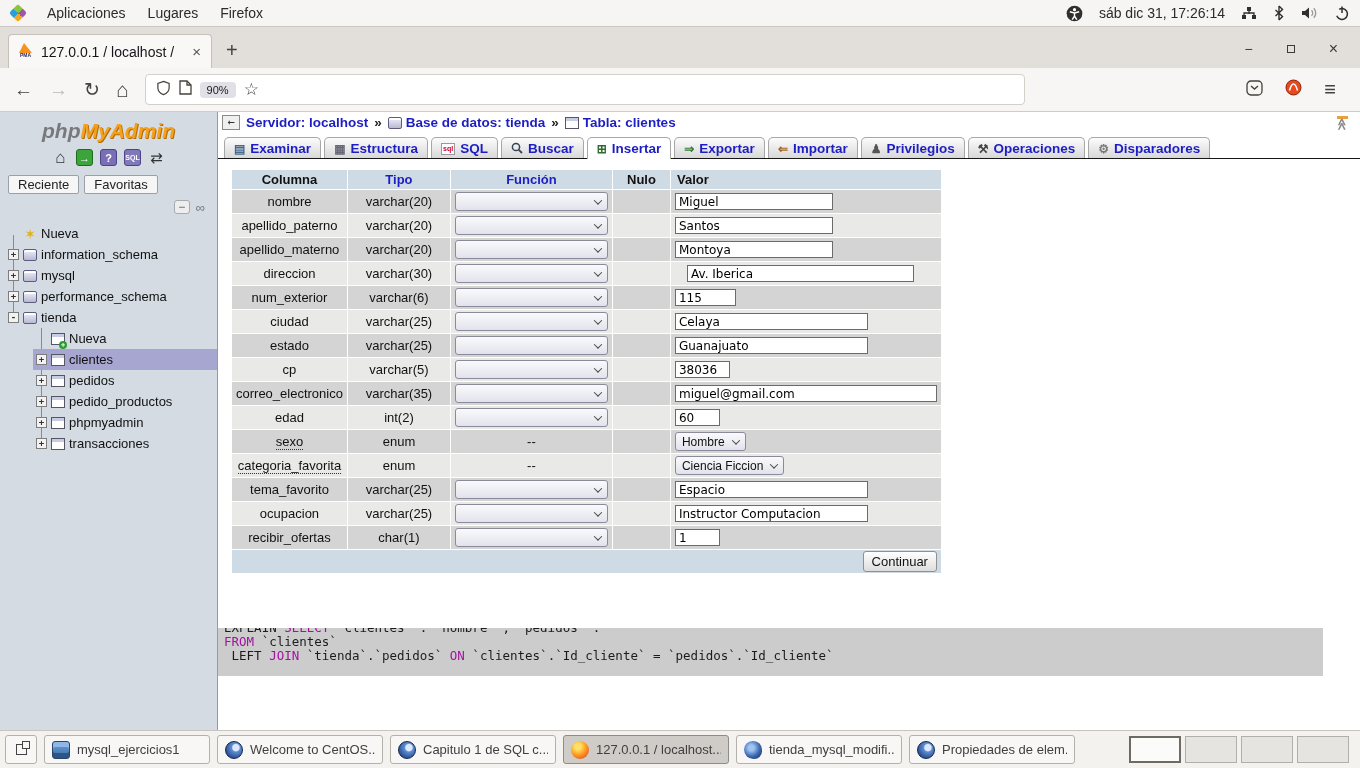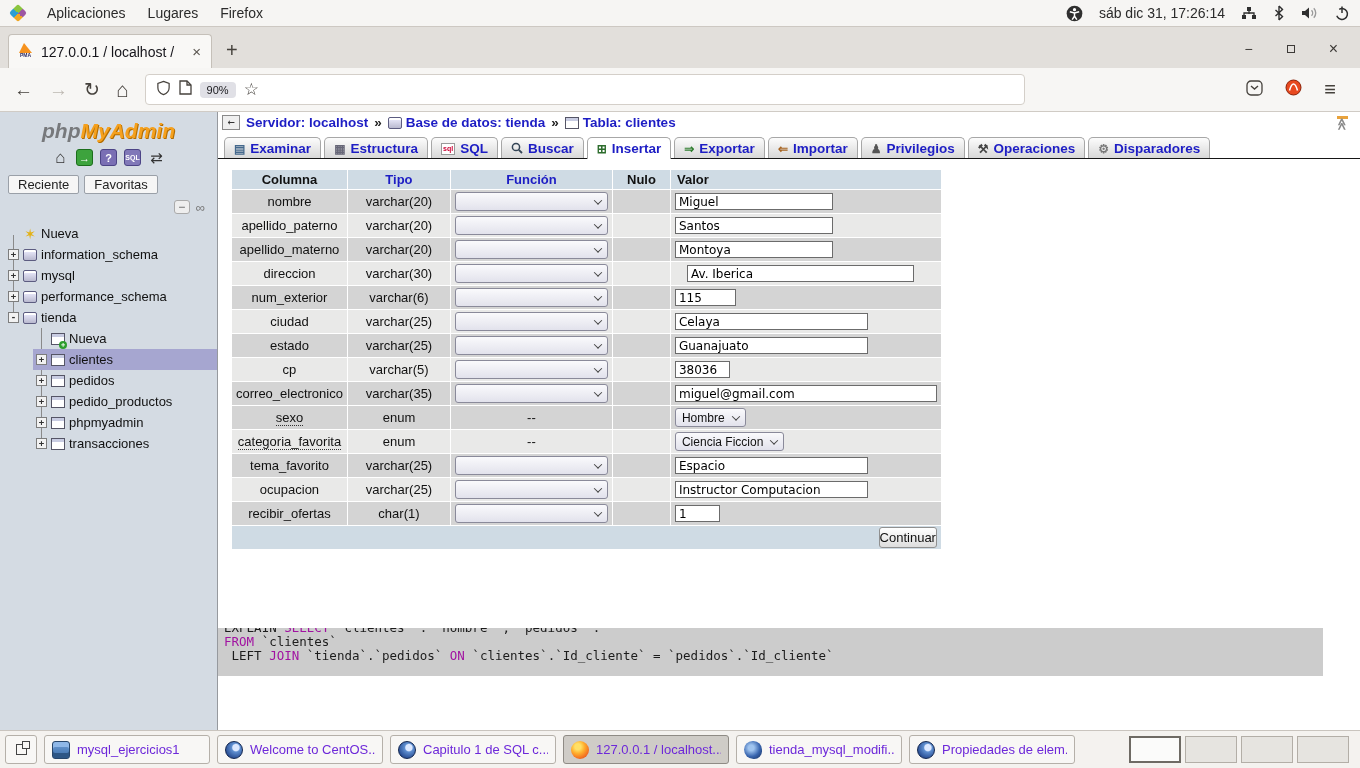--- a/index.html
+++ b/index.html
@@ -125,21 +125,21 @@
           border:1px solid #8a8a9a; border-radius:3px; height:19px; width:153px; margin:0 auto; padding:0 6px; }
   .vsel { display:inline-flex; align-items:center; gap:8px; background:linear-gradient(#fafafc,#e2e2ec);
           border:1px solid #8a8a9a; border-radius:3px; height:19px; padding:0 6px; font-size:12px; }
   .chev { width:6px; height:6px; border-right:1.5px solid #444; border-bottom:1.5px solid #444;
           transform:rotate(45deg) translate(-1px,-1px); margin-left:auto; flex:none; }
   .vsel .chev { margin-left:0; }
   .vinput { height:17px; border:1px solid #6b6b6b; background:#fff; font:12px "DejaVu Sans",sans-serif;
             padding:0 3px; display:block; }
   td.foot { background:#cfdbe4; height:24px; text-align:right; padding-right:5px; }
   .btn-cont { font:13px "Liberation Sans",sans-serif; background:linear-gradient(#fff,#ddd);
-              border:1px solid #909090; border-radius:3px; padding:2px 0; color:#111; }
+              border:1px solid #909090; border-radius:3px; padding:2px 8px; color:#111; }
 
   .totop { position:absolute; top:4px; right:10px; width:16px; text-align:center; }
   .totop .bar { width:11px; height:3px; background:#e9a23b; margin:0 auto; }
   .totop .ch { color:#8a8a8a; font-size:12px; font-weight:bold; transform:rotate(90deg); line-height:10px; }
 
   
   .console { position:absolute; top:516px; left:0; right:37px; }
   .console-head { height:17px; background:linear-gradient(#ececec,#d2d2d2); border-top:1px solid #8a8a8a;
                   border-bottom:1px solid #adadad; display:flex; align-items:center; gap:5px;
                   font-size:12.5px; color:#111; padding:0 8px; }
@@ -153,21 +153,21 @@
 
   
   .taskbar { position:absolute; top:730px; left:0; width:1360px; height:38px; background:#f4f2ef;
              border-top:1px solid #c9c4be; display:flex; align-items:center; gap:7px; padding:0 5px; }
   .showdesk { width:32px; height:29px; border:1px solid #b5b0a9; border-radius:3px; background:#f8f7f5;
               display:flex; align-items:center; justify-content:center; }
   .sd-i { width:11px; height:11px; border:1.5px solid #444; position:relative; }
   .sd-i::after { content:""; position:absolute; right:-4px; top:-4px; width:6px; height:6px;
                  border:1.5px solid #444; background:#f8f7f5; }
   .task { width:166px; height:29px; border:1px solid #b5b0a9; border-radius:3px; background:#f8f7f5;
-          display:flex; align-items:center; gap:7px; padding:0 7px; font-size:13px; color:#6d28d9; }
+          display:flex; align-items:center; gap:7px; padding:0 7px; font-size:13px; color:#404040; }
   .task.active { background:#cfccc7; border-color:#8f8b85; }
   .task .t-label { white-space:nowrap; overflow:hidden; }
   .ticon { width:18px; height:18px; flex:none; border-radius:3px; }
   .t-file-cabinet { background:linear-gradient(#6f9fd8,#3c6ea8); box-shadow:inset 0 -5px 0 #2d5685, inset 0 5px 0 #8fb8e8; border:1px solid #27466b; }
   .t-document-viewer { border-radius:50%; background:radial-gradient(circle at 62% 35%, #dce8ff 0 22%, #5f8fd0 30%, #1d3f86 85%); border:1px solid #12264f; }
   .t-firefox { border-radius:50%; background:radial-gradient(circle at 38% 32%, #ffe066 0 18%, #ffb02e 40%, #f36f21 70%, #c2330c 100%); }
   .t-bluefish { border-radius:50% 50% 45% 55%; background:radial-gradient(circle at 40% 38%, #9fc4ef 0 18%, #3a67b0 55%, #152a55 100%); }
   .workspaces { margin-left:auto; display:flex; gap:4px; padding-right:6px; }
   .ws { width:52px; height:27px; background:#e6e4e0; border:1px solid #b3aea7; }
   .ws.active { background:#fbfbfa; border:2px solid #6e6a64; }
@@ -548,20 +548,34 @@
                 <div class="fsel">
                   <span></span>
                   <span class="chev"></span>
                 </div>
               </td>
               <td class="c-null"></td>
               <td class="c-val">
                 <input class="vinput" value="miguel@gmail.com" style="width: 262px;">
               </td>
             </tr>
+            <tr class="r-odd">
+              <td class="c-col"><span>edad</span></td>
+              <td class="c-type">int(2)</td>
+              <td class="c-func">
+                <div class="fsel">
+                  <span></span>
+                  <span class="chev"></span>
+                </div>
+              </td>
+              <td class="c-null"></td>
+              <td class="c-val">
+                <input class="vinput" value="60" style="width: 45px;">
+              </td>
+            </tr>
             <tr class="r-even">
               <td class="c-col"><span class="dotted">sexo</span></td>
               <td class="c-type">enum</td>
               <td class="c-func">--</td>
               <td class="c-null"></td>
               <td class="c-val"><div class="vsel">
                   <span>Hombre</span>
                   <span class="chev"></span>
                 </div></td>
             </tr>

